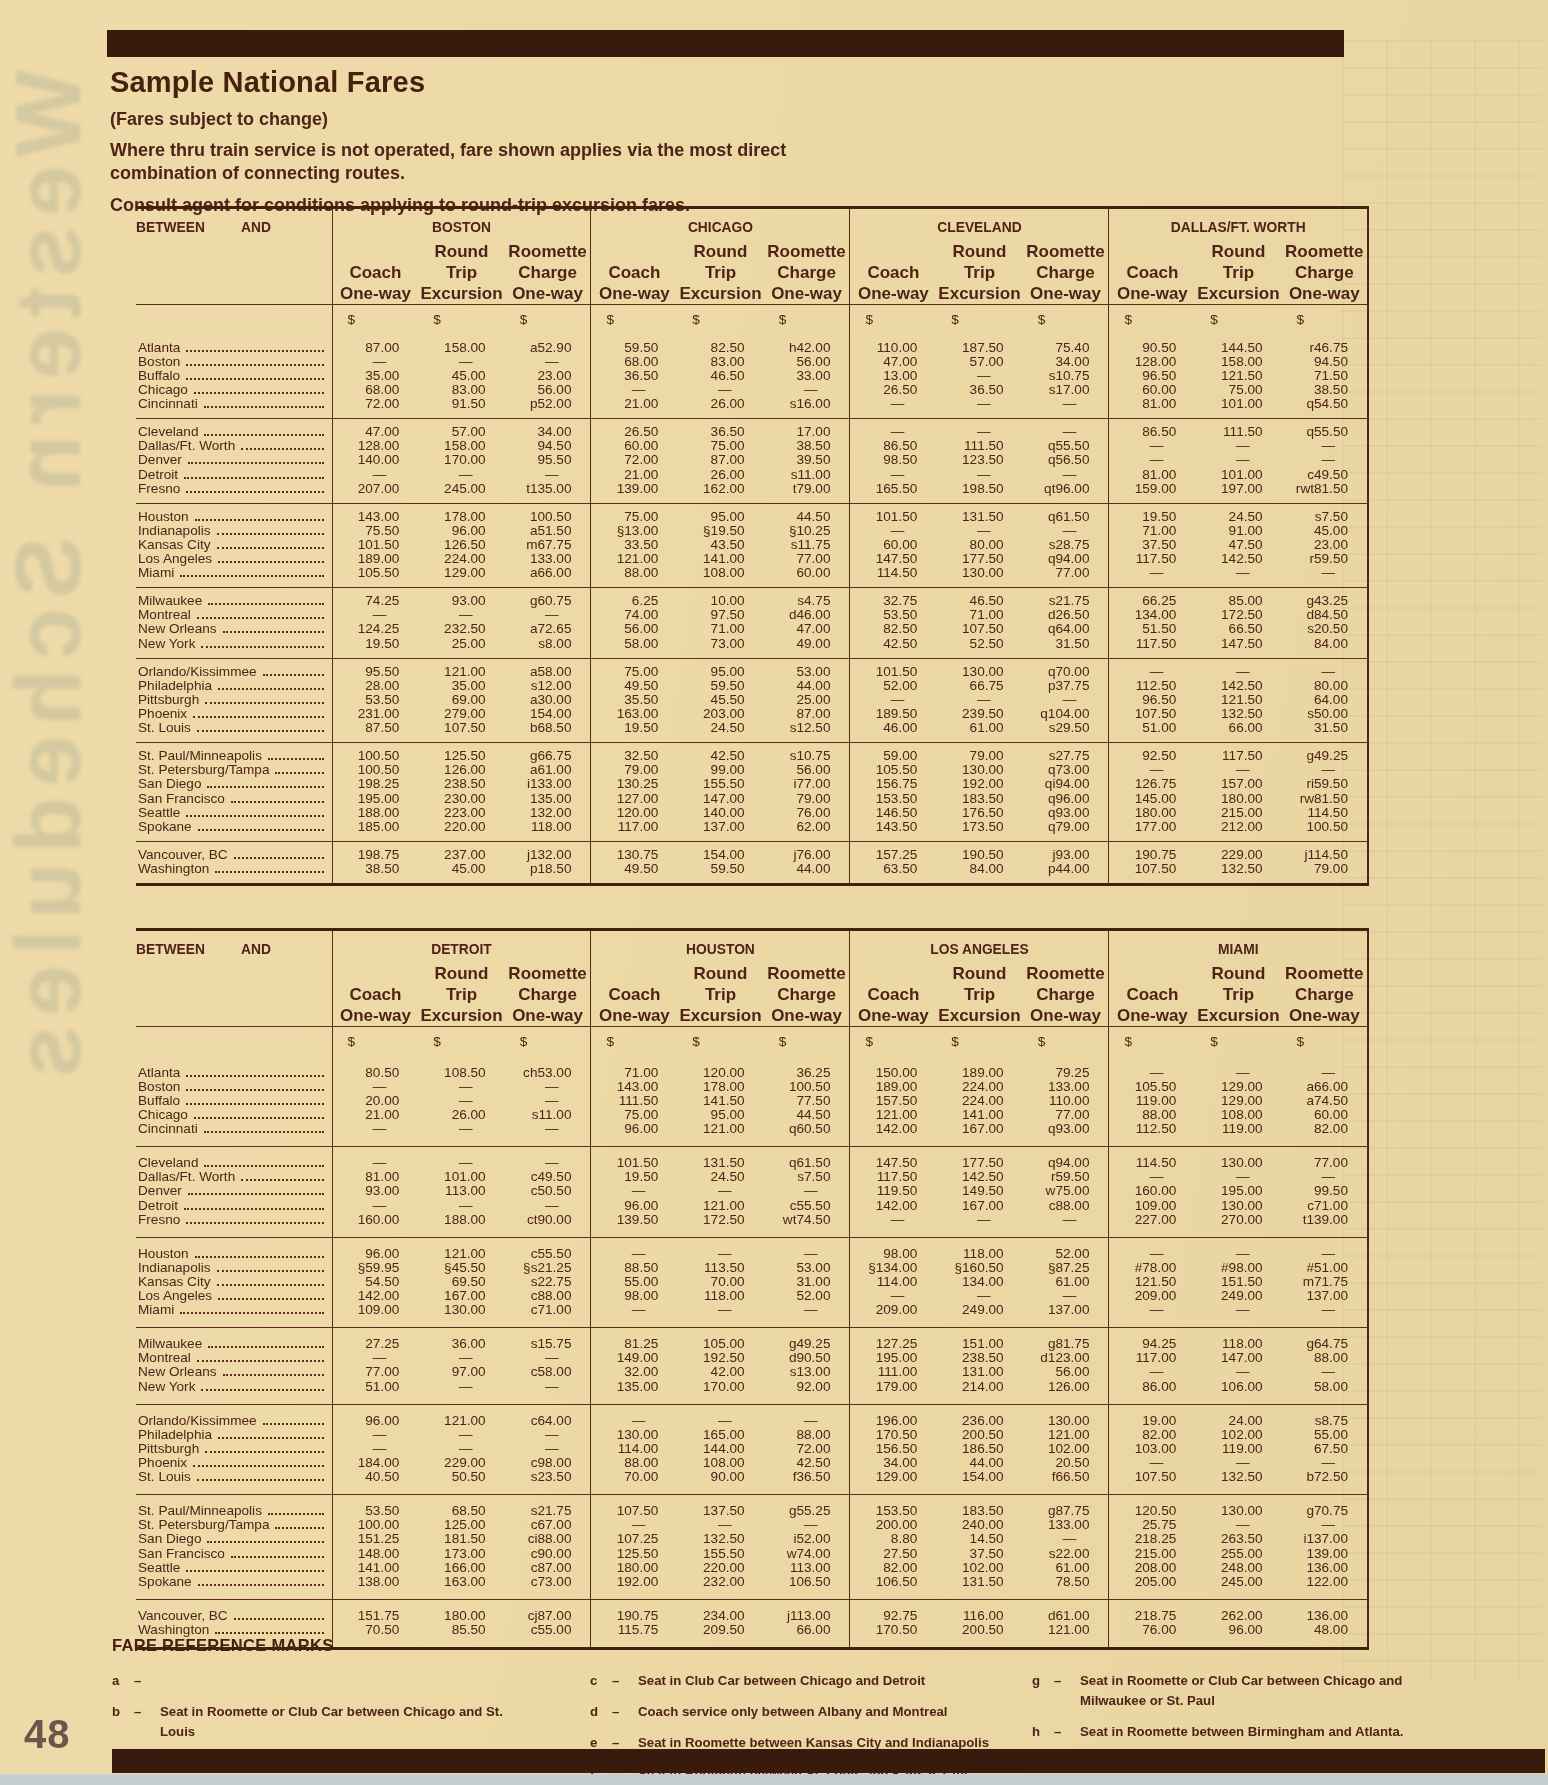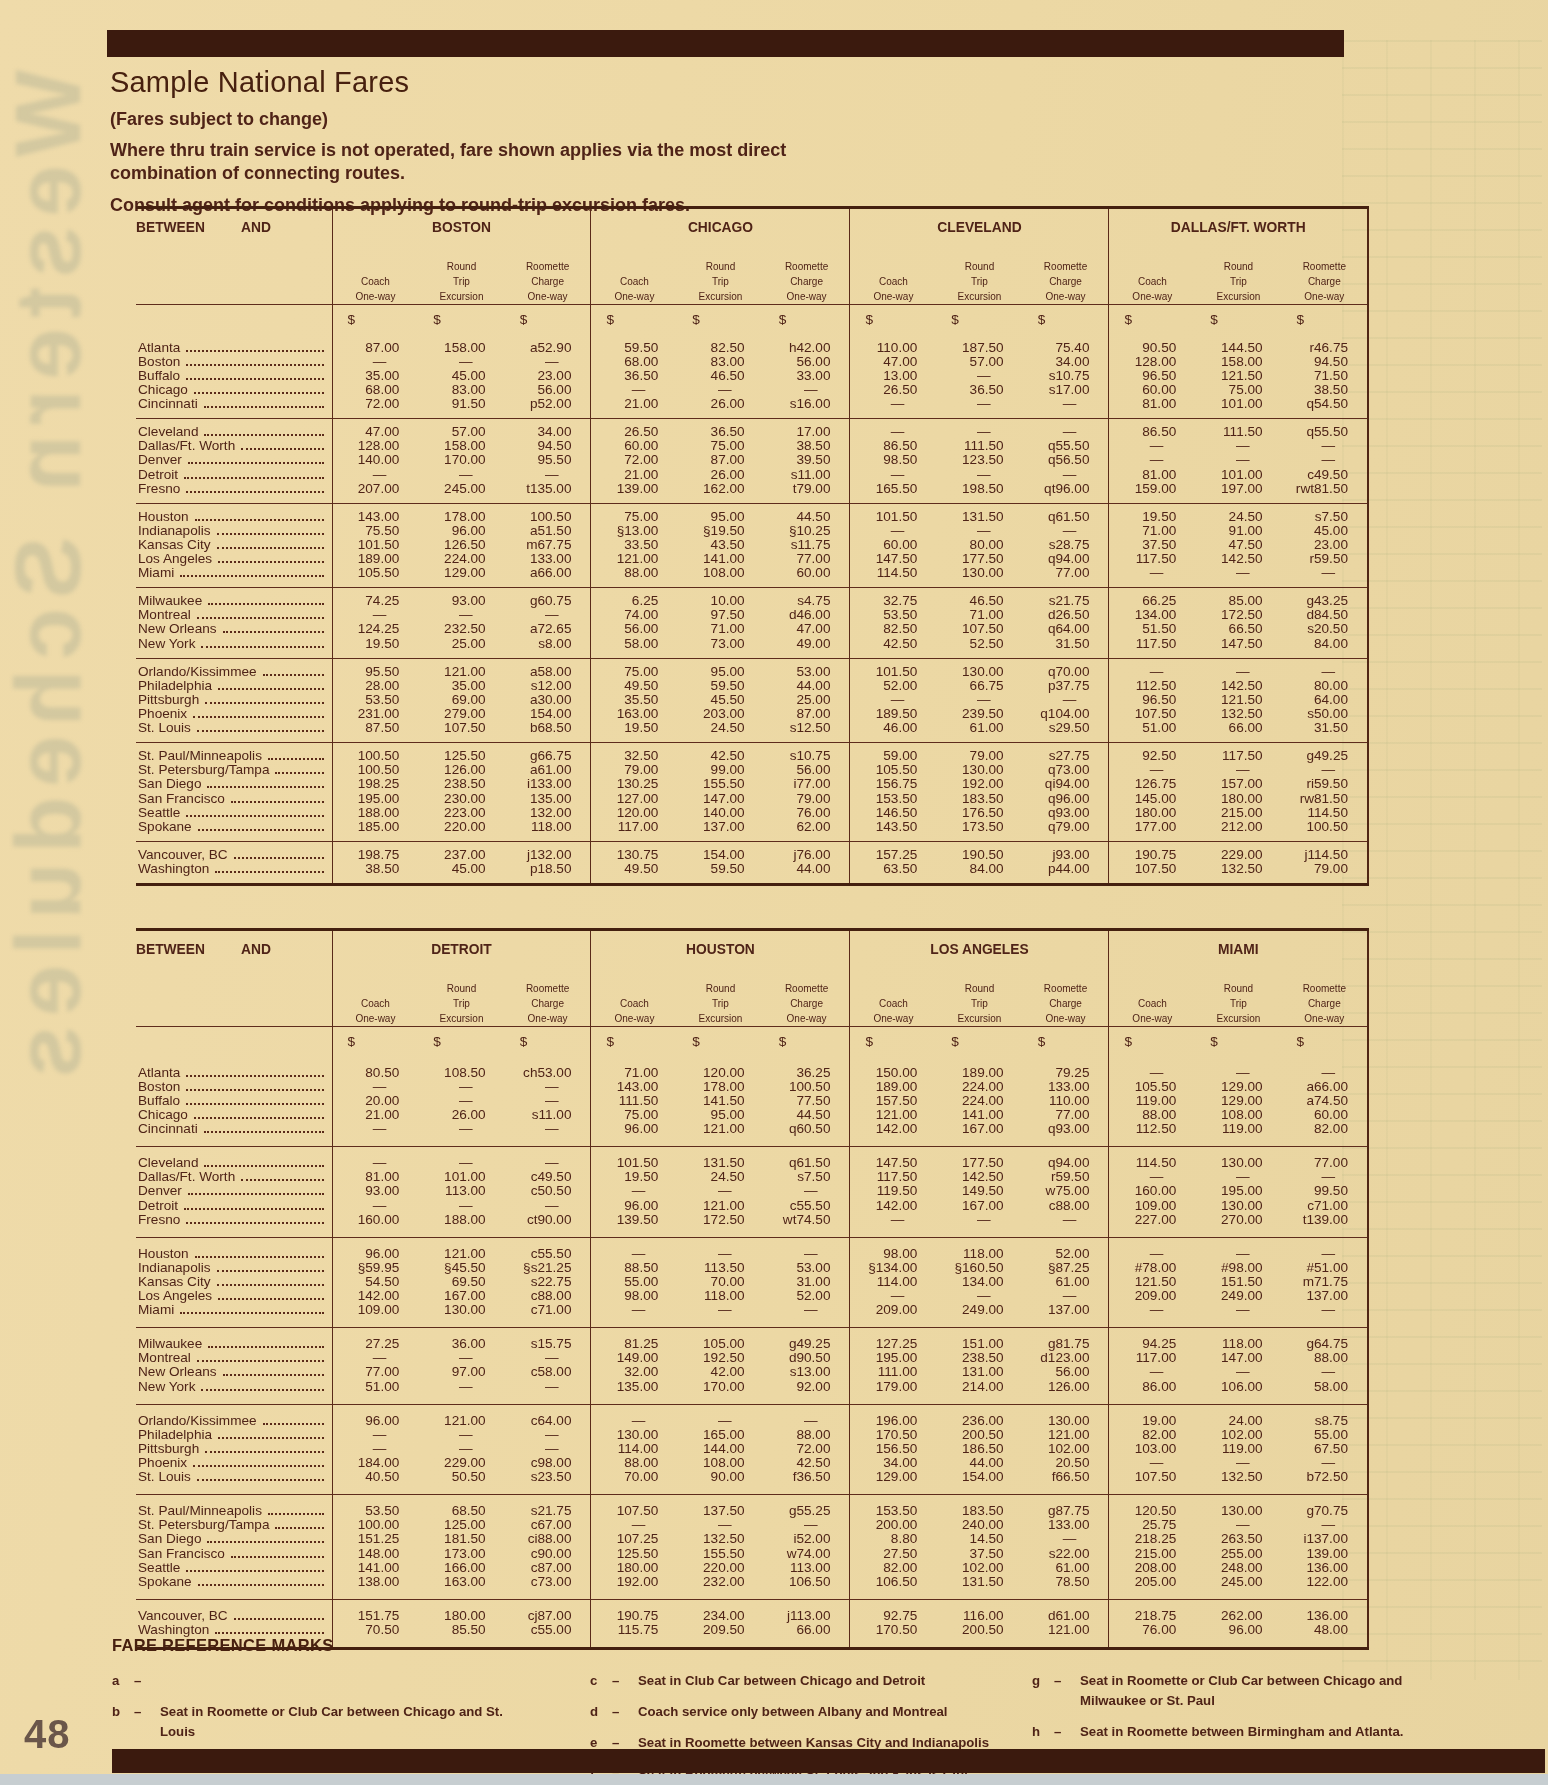--- a/index.html
+++ b/index.html
@@ -20,21 +20,21 @@
     position: absolute; right: 6px; top: 40px; width: 200px; height: 1640px;
     background:
       repeating-linear-gradient(180deg, rgba(140,160,110,.10) 0 2px, transparent 2px 27px),
       repeating-linear-gradient(90deg, rgba(140,160,110,.07) 0 2px, transparent 2px 44px);
   }
   .topbar { position: absolute; left: 107px; top: 30px; width: 1237px; height: 27px; background: #3b1a0e; }
   .bottombar { position: absolute; left: 112px; top: 1749px; width: 1433px; height: 24px; background: #3b1a0e; }
   .scanedge { position: absolute; left: 0; bottom: 0; width: 100%; height: 11px; background: #c7ced1; }
 
   .intro { position: absolute; left: 110px; top: 66px; width: 1000px; }
-  .intro h1 { margin: 0; font-size: 29px; font-weight: 400; color: #47200f; letter-spacing: .2px; }
+  .intro h1 { margin: 0; font-size: 29px; font-weight: 700; color: #47200f; letter-spacing: .2px; }
   .intro .sub { margin: 10px 0 0; font-size: 18px; font-weight: 700; }
   .intro .note { margin: 9px 0 0; font-size: 18px; font-weight: 700; line-height: 23px; }
 
   .twrap { position: absolute; left: 108px; width: 1233px; }
   .t1 { top: 206px; }
   .t2 { top: 928px; }
 
   table.fares {
     border-collapse: collapse; table-layout: fixed; width: 100%;
     border-top: 3px solid #44200f; border-bottom: 3.5px solid #44200f;
@@ -42,21 +42,21 @@
     margin-left: 28px;
   }
   .fares col.c-lbl { width: 196px; }
   .fares th, .fares td { padding: 0; }
   .fares .gs { border-left: 1.8px solid #5a2a19; }
   .cityrow th { vertical-align: bottom; height: 27px; font-size: 13.8px; font-weight: 700; padding-top: 8px; }
   .cityrow th.city { text-align: center; }
   .betw { text-align: left; }
   .betw .and { margin-left: 36px; }
   .colhead { vertical-align: bottom; height: 70px; padding-bottom: 4px; }
-  .stack { white-space: pre-line; text-align: center; font-weight: 400; font-size: 10px; line-height: 15px; }
+  .stack { white-space: pre-line; text-align: center; font-weight: 700; font-size: 17px; line-height: 21px; }
   tr.dollar td { border-top: 1.6px solid #5e2c1c; height: 30px; vertical-align: middle; padding-left: 15px; font-size: 13.6px; }
   .fares tbody td { height: 14.2px; font-size: 13.6px; line-height: 14px; white-space: nowrap; }
   .fares td.num { text-align: right; padding-right: 19px; }
   .fares td.num.dash { padding-right: 32px; }
   .fares td.lbl { padding-left: 2px; }
   .fares tbody tr.g-first td { padding-top: 6px; height: 20px; }
   .fares tbody tr.g-last td { padding-bottom: 7px; height: 21px; }
   tbody.sep tr.g-first td { border-top: 1.4px solid #5e2c1c; }
   .t2 .fares tbody tr.g-first td { padding-top: 9px; height: 23px; }
   .t2 .fares tbody tr.g-last td { padding-bottom: 10px; height: 24px; }

